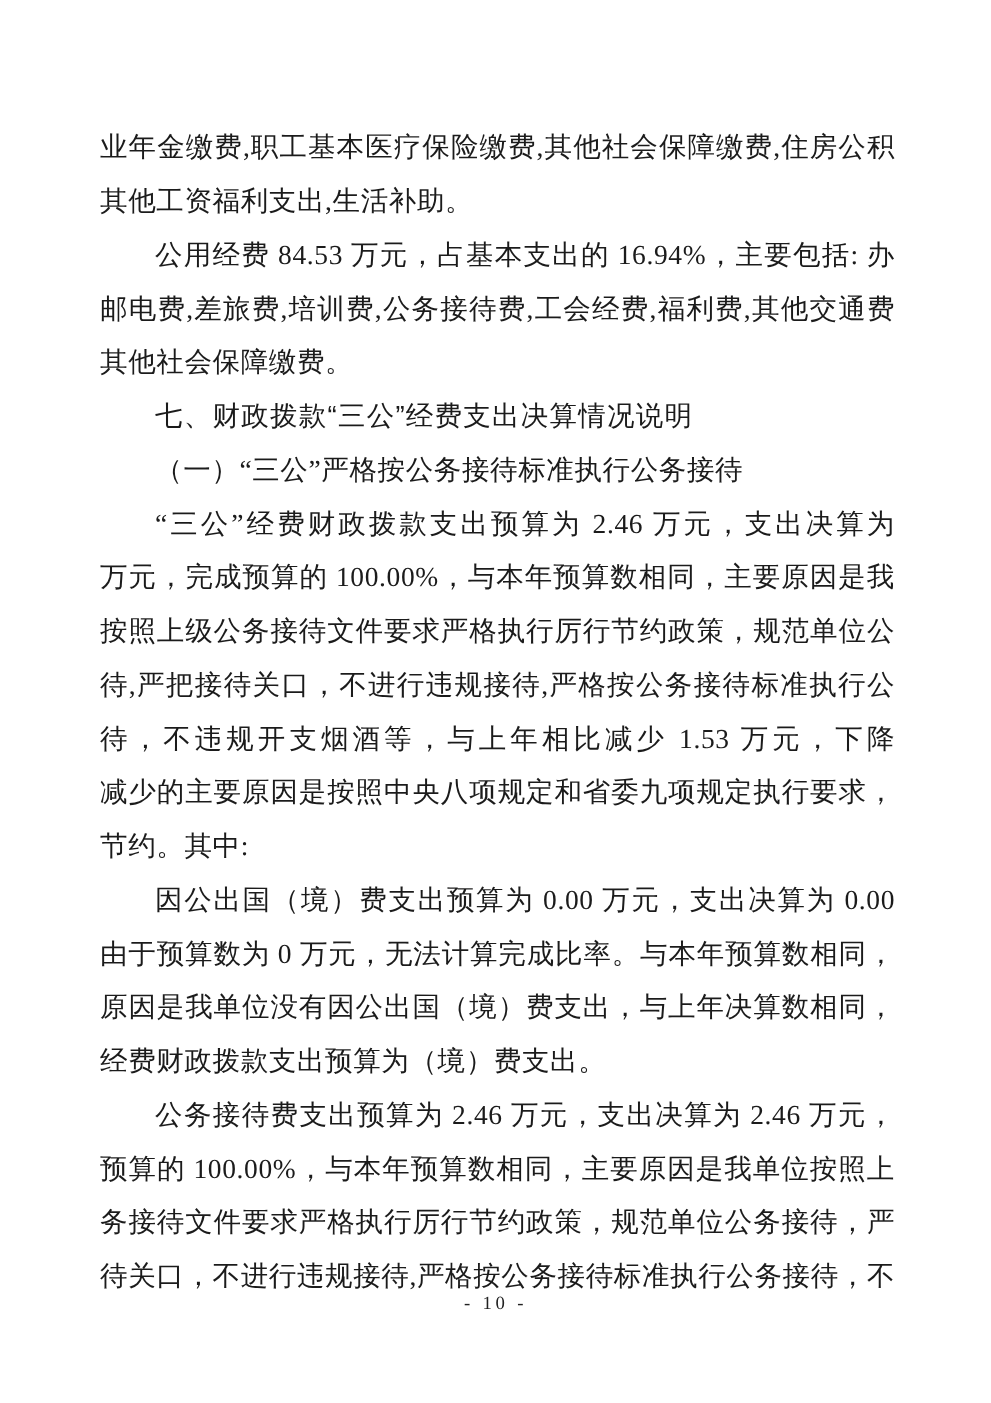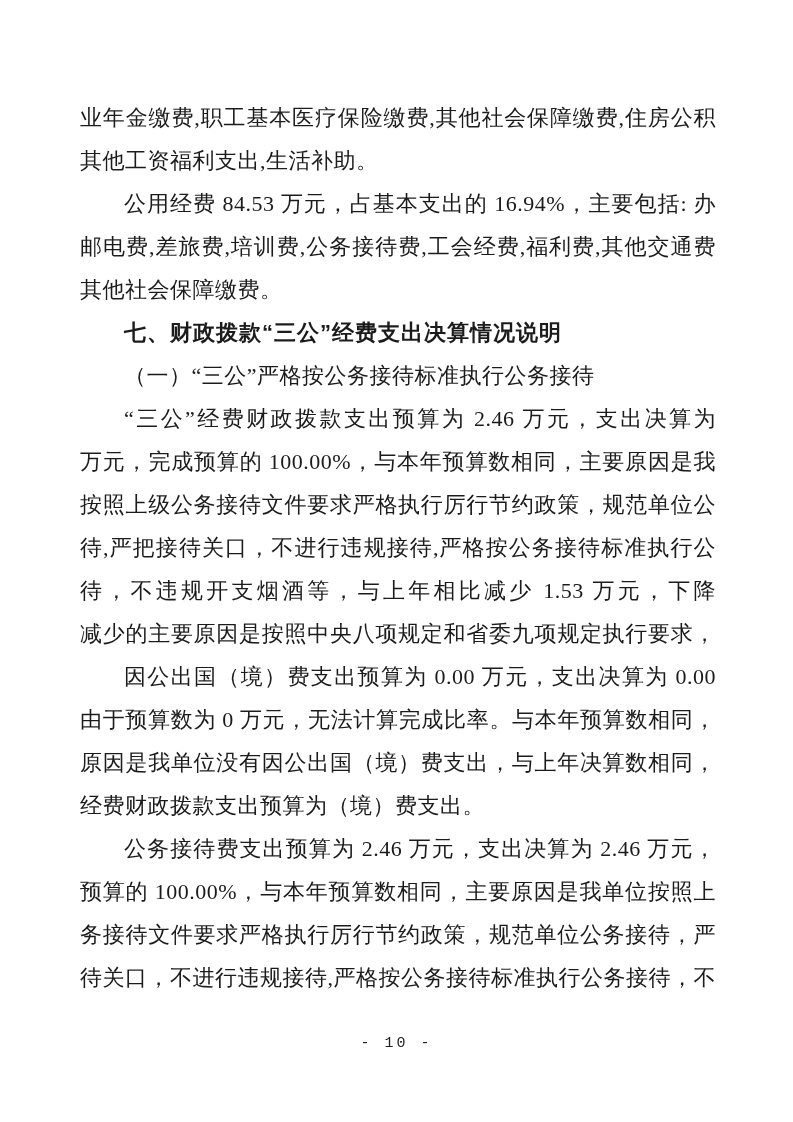--- a/index.html
+++ b/index.html
@@ -37,34 +37,34 @@
     letter-spacing: 0.5px;
   }
   .line.final {
     text-align: right;
     text-align-last: left;
   }
   .line.indent {
     text-indent: 2em;
   }
   .para.heading .line {
-    font-weight: 700;
+    font-weight: 400;
     font-family: "Liberation Sans", "DejaVu Sans", sans-serif;
     letter-spacing: 1px;
   }
   .footer {
     position: absolute;
     left: 0;
     width: 100%;
     top: 1035px;
     text-align: center;
     font-size: 15px;
     letter-spacing: 3px;
     color: #222222;
-    font-family: Liberation Mono, monospace;
+    font-family: Liberation Serif, serif;
   }
 </style>
 </head>
 <body>
 
 <div class="page">
   <main class="content" id="doc-body">
       <div class="para body">
         <div class="line">业年金缴费,职工基本医疗保险缴费,其他社会保障缴费,住房公积金,</div>
         <div class="line final">其他工资福利支出,生活补助。</div>
@@ -80,20 +80,21 @@
       <div class="para subheading">
         <div class="line indent final">（一）“三公”严格按公务接待标准执行公务接待</div>
       </div>
       <div class="para body">
         <div class="line indent">“三公”经费财政拨款支出预算为 2.46 万元，支出决算为 2.46</div>
         <div class="line">万元，完成预算的 100.00%，与本年预算数相同，主要原因是我单位</div>
         <div class="line">按照上级公务接待文件要求严格执行厉行节约政策，规范单位公务接</div>
         <div class="line">待,严把接待关口，不进行违规接待,严格按公务接待标准执行公务接</div>
         <div class="line">待，不违规开支烟酒等，与上年相比减少 1.53 万元，下降 38.35%，</div>
         <div class="line">减少的主要原因是按照中央八项规定和省委九项规定执行要求，厉行</div>
+        <div class="line final">节约。其中:</div>
       </div>
       <div class="para body">
         <div class="line indent">因公出国（境）费支出预算为 0.00 万元，支出决算为 0.00 万元，</div>
         <div class="line">由于预算数为 0 万元，无法计算完成比率。与本年预算数相同，主要</div>
         <div class="line">原因是我单位没有因公出国（境）费支出，与上年决算数相同，主要</div>
         <div class="line final">经费财政拨款支出预算为（境）费支出。</div>
       </div>
       <div class="para body">
         <div class="line indent">公务接待费支出预算为 2.46 万元，支出决算为 2.46 万元，完成</div>
         <div class="line">预算的 100.00%，与本年预算数相同，主要原因是我单位按照上级公</div>

